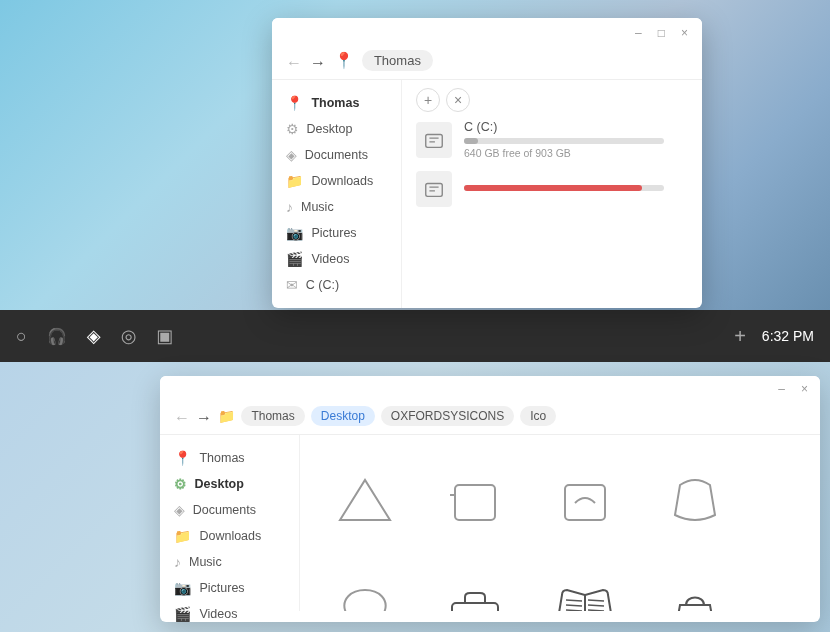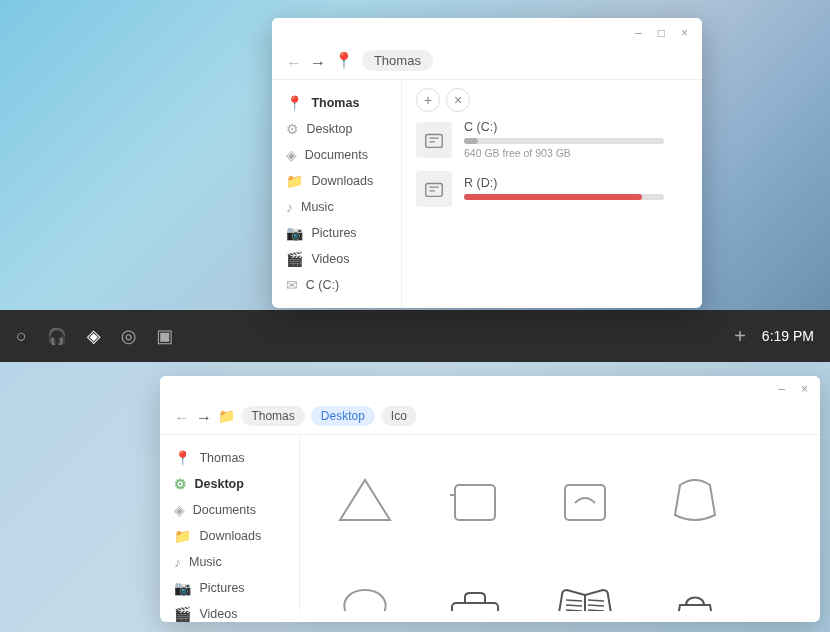--- a/index.html
+++ b/index.html
@@ -300,21 +300,21 @@
 <div class="taskbar">
   <div class="taskbar-icons">
     <span class="taskbar-icon">○</span>
     <span class="taskbar-icon" style="font-size:16px;">🎧</span>
     <span class="taskbar-icon active">◈</span>
     <span class="taskbar-icon">◎</span>
     <span class="taskbar-icon">▣</span>
   </div>
   <div class="taskbar-right">
     <span class="taskbar-plus">+</span>
-    <span class="taskbar-time">6:19 PM</span>
+    <span class="taskbar-time">6:32 PM</span>
   </div>
 </div>
 
 <div class="window-top">
   <div class="window-titlebar">
     <span class="win-btn">–</span>
     <span class="win-btn">□</span>
     <span class="win-btn">×</span>
   </div>
   <div class="window-toolbar">
@@ -383,41 +383,41 @@
       </div>
 
       <div class="drive-item">
         <div class="drive-icon">
           <svg viewBox="0 0 24 24" width="22" height="22" fill="none" stroke="#888" stroke-width="1.5">
             <rect x="3" y="6" width="18" height="14" rx="2"></rect>
             <path d="M7 10h10M7 14h6"></path>
           </svg>
         </div>
         <div class="drive-info">
-          <div class="drive-name">R (D:)</div>
           <div class="drive-bar-bg">
             <div class="drive-bar-fill red" style="width: 89%;"></div>
           </div>
         </div>
       </div>
     </div>
   </div>
 </div>
 
 <div class="window-bottom">
   <div class="window-titlebar" style="justify-content: flex-end; padding: 4px 8px;">
     <span class="win-btn">–</span>
     <span class="win-btn">×</span>
   </div>
   <div class="window-toolbar">
     <button class="nav-btn">←</button>
     <button class="nav-btn active">→</button>
     <span class="si-icon" style="font-size:14px;color:#aaa;">📁</span>
     <span class="breadcrumb-pill">Thomas</span>
     <span class="breadcrumb-pill active">Desktop</span>
+    <span class="breadcrumb-pill">OXFORDSYSICONS</span>
     <span class="breadcrumb-pill">Ico</span>
   </div>
   <div class="window-bottom-body">
 
     <div class="sidebar-bottom">
       <div class="sidebar-item">
         <span class="si-icon green">📍</span>
         <span>Thomas</span>
       </div>
       <div class="sidebar-item active" style="color:#333;">

